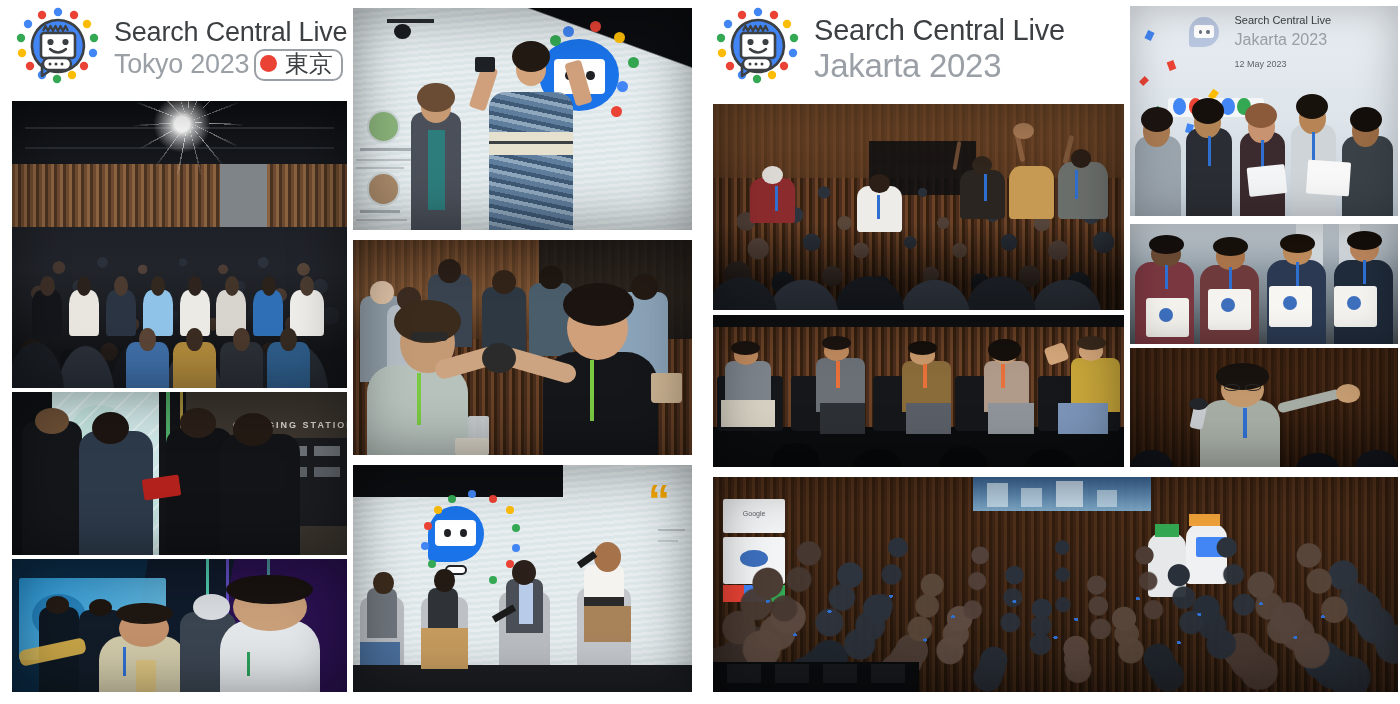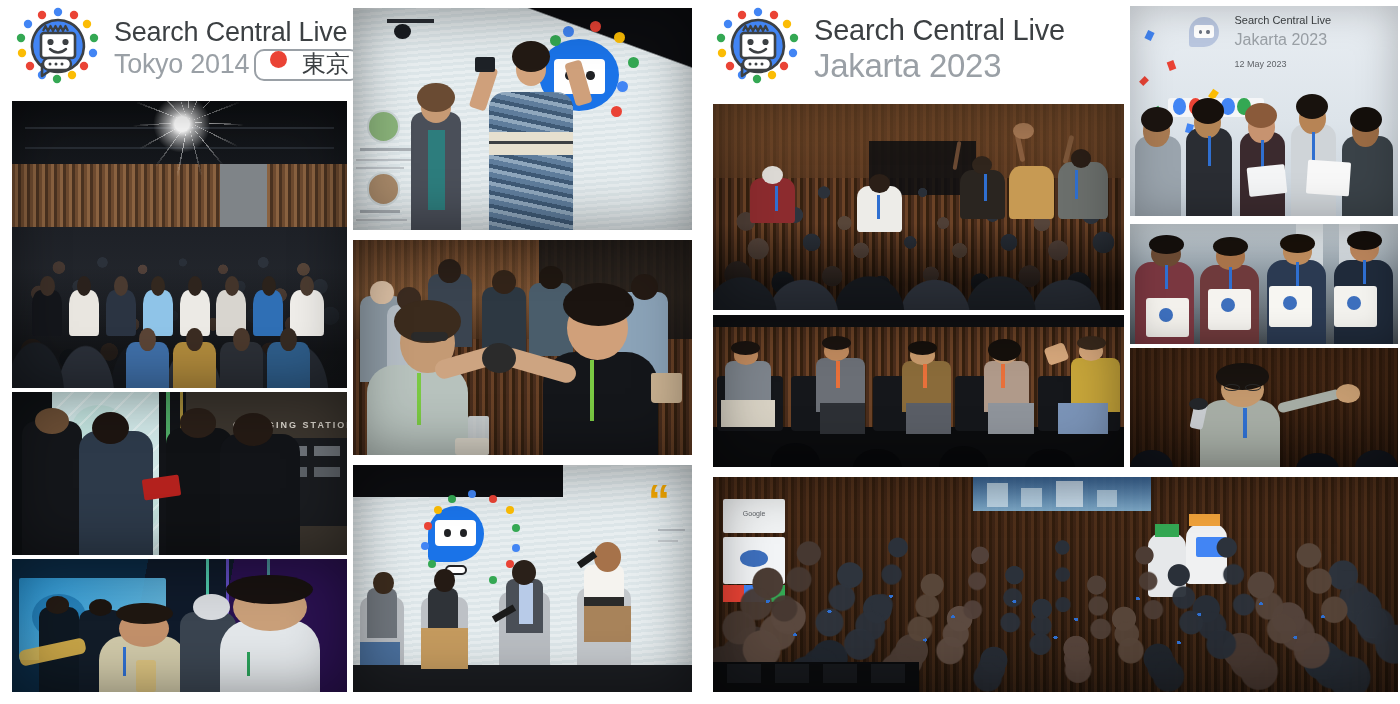--- a/index.html
+++ b/index.html
@@ -11,23 +11,23 @@
   }
   .stage { position: relative; width: 1400px; height: 704px; background:#fff; }
 
   
   .logo-lockup { position:absolute; display:flex; align-items:center; }
   .mascot { position:relative; flex:0 0 auto; }
   .logo-text { display:flex; flex-direction:column; justify-content:center; }
   .logo-line1 { color:#3c4043; font-weight:400; letter-spacing:-0.2px; white-space:nowrap; }
   .logo-line2 { color:#9aa0a6; font-weight:400; letter-spacing:-0.3px; white-space:nowrap; display:flex; align-items:center; }
   .jp-badge {
-    display:inline-flex; gap:15px;
+    display:inline-flex; align-items:center; gap:8px;
     border:2px solid #9aa0a6; border-radius:10px;
-    padding:0px 8px 2px 14px; margin-left:5px;
+    padding:0px 8px 2px 4px; margin-left:5px;
     color:#3c4043;
   }
   .jp-dot { width:17px; height:17px; border-radius:50%; background:#EA4335; flex:0 0 auto; }
 
   
   .photo { position:absolute; overflow:hidden; background:#222; }
   .photo .ph-inner { position:absolute; inset:0; }
   .band  { position:absolute; }
   .blob  { position:absolute; border-radius:50%; }
   .figure{ position:absolute; }
@@ -181,21 +181,21 @@
 
         <rect x="31" y="52" width="28" height="12" rx="6" fill="#ffffff" stroke="#3c4043" stroke-width="2.4"></rect>
         <circle cx="38" cy="58" r="1.5" fill="#3c4043"></circle>
         <circle cx="44" cy="58" r="1.5" fill="#3c4043"></circle>
         <circle cx="50" cy="58" r="1.5" fill="#3c4043"></circle>
       </svg>
     </div>
     <div class="logo-text" style="margin-left:10px;">
       <div class="logo-line1" style="font-size:27px; line-height:31px;">Search Central Live</div>
       <div class="logo-line2" style="font-size:27px; line-height:33px;">
-        <span>Tokyo 2014</span>
+        <span>Tokyo 2023</span>
         <span class="jp-badge">
           <span class="jp-dot"></span>
           <span style="font-size:24px;line-height:26px;">東京</span>
         </span>
       </div>
     </div>
   </div>
 
   <div class="logo-lockup" style="left:712px; top:8px; width:340px; height:82px;">
     <div class="mascot" style="width:92px;height:86px;">

